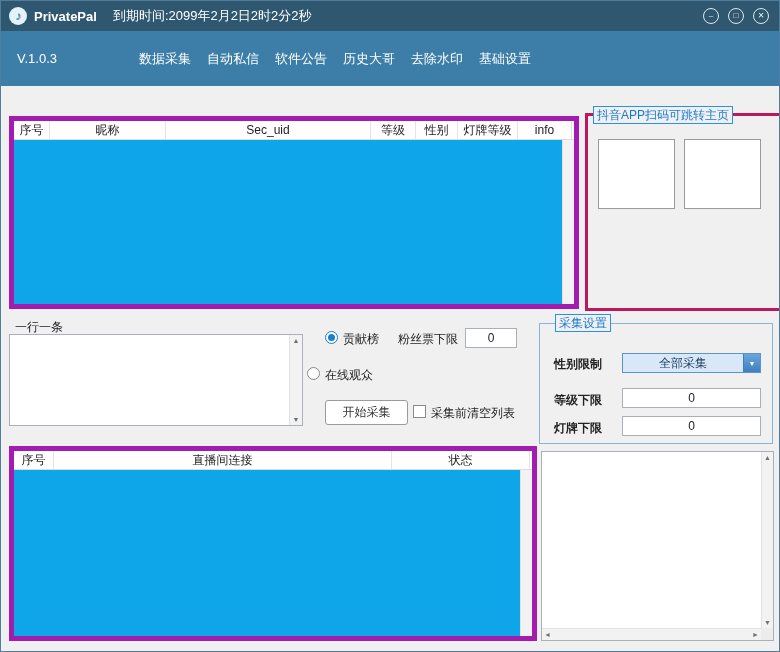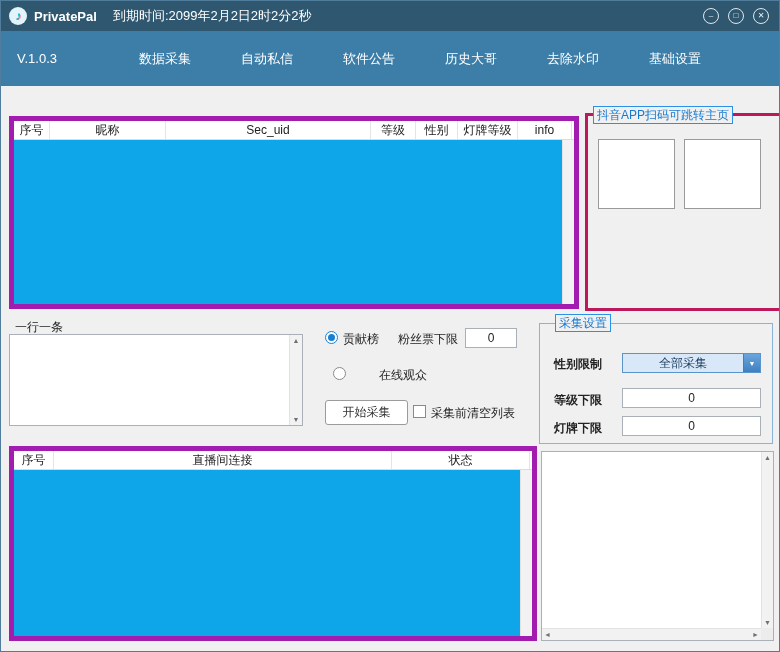--- a/index.html
+++ b/index.html
@@ -30,21 +30,21 @@
     font-size:8px; line-height:14px; text-align:center; cursor:default;
   }
   
   .navbar {
     position:absolute; left:0; top:30px; width:100%; height:55px;
     background:#3d7ea8;
   }
   .version { position:absolute; left:16px; top:0; height:55px; display:flex; align-items:center;
     color:#ffffff; font-size:13px; }
   .menu { position:absolute; left:130px; right:70px; top:0; height:55px;
-    display:flex; justify-content:space-between; align-items:center; }
+    display:flex; justify-content:flex-start; align-items:center; }
   .menu-item { color:#ffffff; font-size:13px; padding:6px 8px; cursor:default; white-space:nowrap; }
   
   .panel-table { position:absolute; background:#0ea5e9; border:5px solid #a21caf; }
   .user-table { left:8px; top:115px; width:570px; height:193px; }
   .live-table { left:8px; top:445px; width:528px; height:195px; }
   .thead { display:flex; height:19px; border-bottom:1px solid #dcdcdc; background:#ffffff; }
   .th { font-size:12px; color:#222; text-align:center; line-height:18px;
         border-right:1px solid #e4e4e4; overflow:hidden; white-space:nowrap; }
   .u0{width:36px}.u1{width:116px}.u2{width:205px}.u3{width:45px}.u4{width:42px}.u5{width:60px}.u6{width:54px}
   .l0{width:40px}.l1{width:338px}.l2{width:138px}
@@ -165,21 +165,21 @@
     <span class="radio sel">
         <span class="dot"></span>
       </span>
     <span class="ctl-label">贡献榜</span>
   </div>
   <div class="ctl-row" style="left:397px; top:330px;">
     <span class="ctl-label" style="margin-left:0">粉丝票下限</span>
   </div>
   <div class="num-input fan-input" style="line-height:18px;">0</div>
 
-  <div class="ctl-row" style="left:332px; top:366px;gap:28px;">
+  <div class="ctl-row" style="left:306px; top:366px;">
     <span class="radio"></span>
     <span class="ctl-label">在线观众</span>
   </div>
 
   <button class="start-btn">开始采集</button>
   <div class="ctl-row" style="left:412px; top:404px;">
     <span class="checkbox"></span>
     <span class="ctl-label">采集前清空列表</span>
   </div>
 

